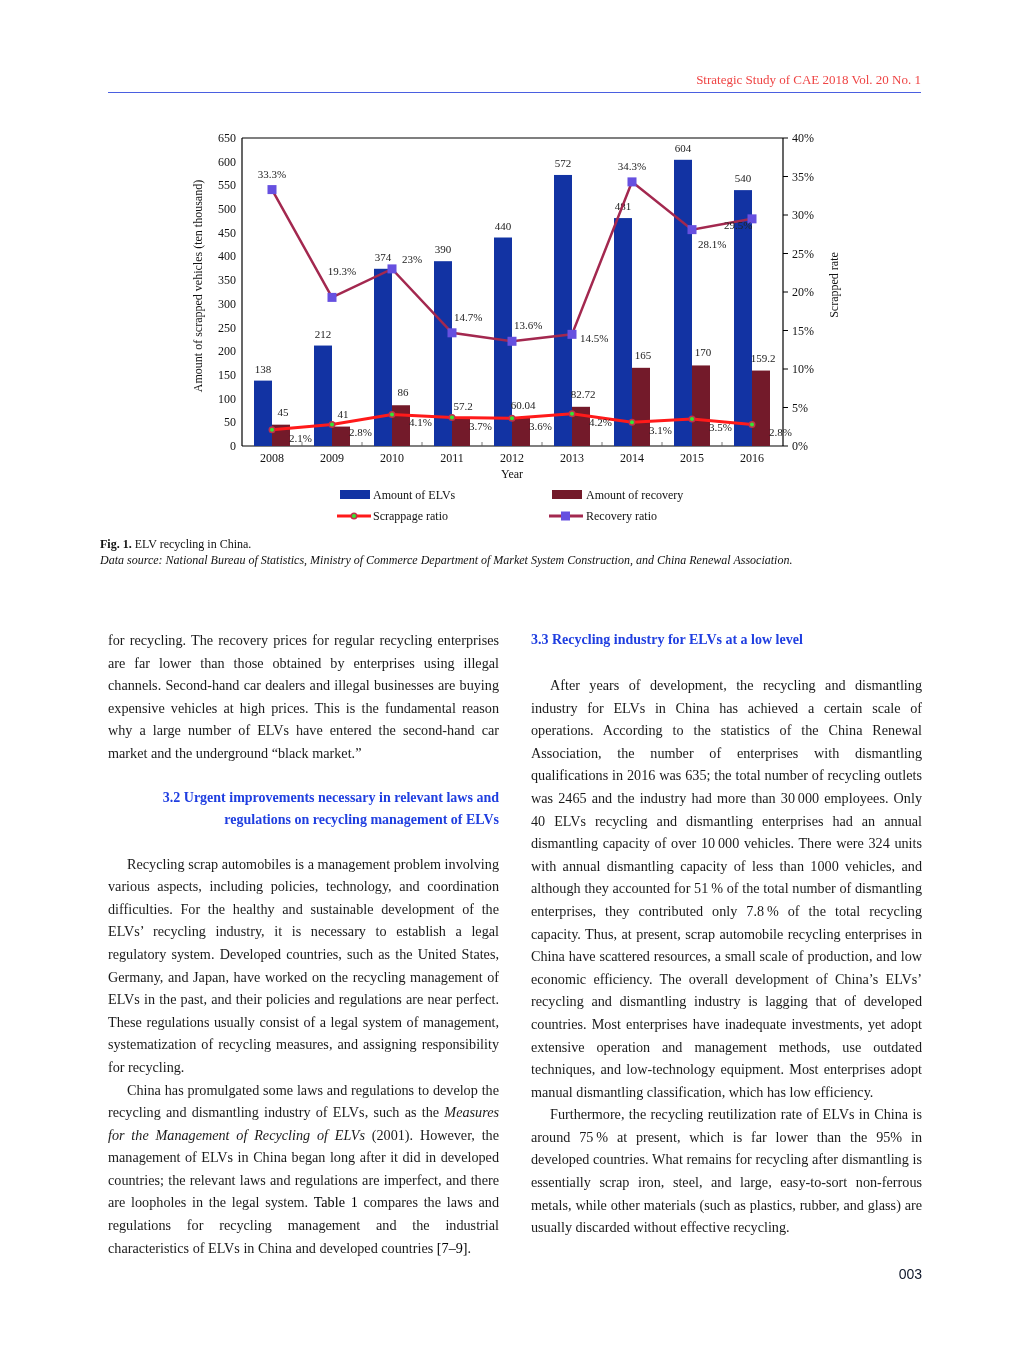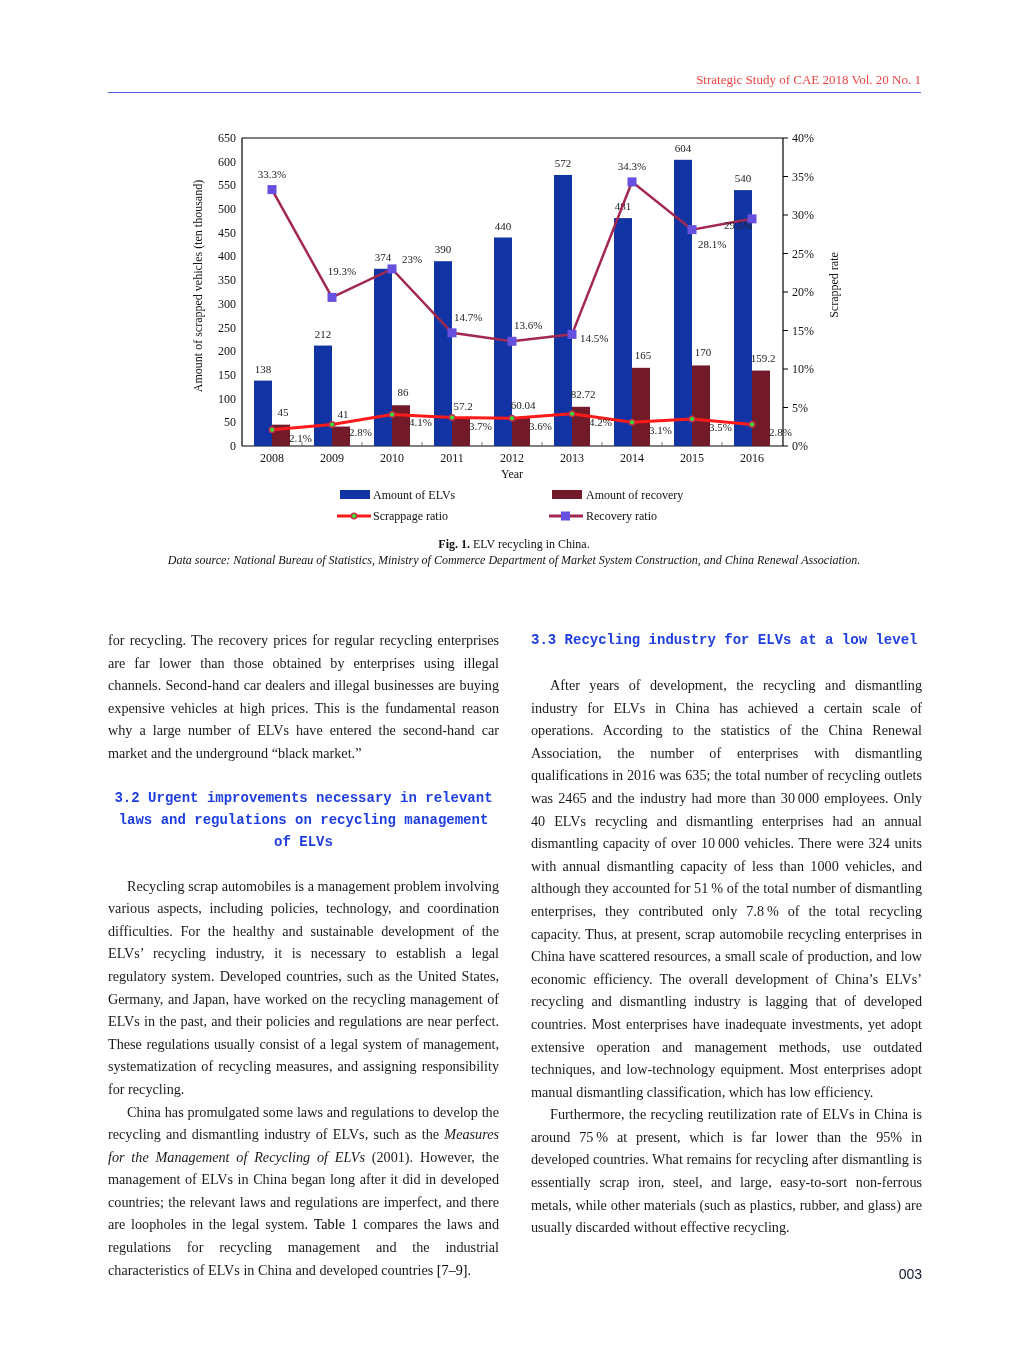--- a/index.html
+++ b/index.html
@@ -2,25 +2,25 @@
 <html><head>
 <meta charset="utf-8">
 <style>
   html, body { margin: 0; padding: 0; background: #ffffff; }
   body { width: 1020px; height: 1351px; position: relative; overflow: hidden;
          font-family: "Liberation Serif", "DejaVu Serif", serif; color: #1a1a1a; }
   .running-head { position: absolute; left: 108px; top: 72px; width: 813px; text-align: right;
                   font-size: 13px; color: #ef4444; }
   .head-rule { position: absolute; left: 108px; top: 92px; width: 813px; height: 1px; background: #4a5fe0; }
   #chart { position: absolute; left: 0; top: 0; }
-  .caption { position: absolute; left: 100px; width: 828px; text-align: center; font-size: 12px; color: #111; }
+  .caption { position: absolute; left: 100px; width: 828px; text-align: left; font-size: 12px; color: #111; }
   .col { position: absolute; width: 391px; font-size: 14.2px; line-height: 22.6px; text-align: justify; color: #1a1a1a; margin-top: 24px; }
   .col p { margin: 0; }
   .col p.indent { text-indent: 19px; }
-  .sec-head { color: #1f3ee0; font-weight: bold; font-size: 14px; line-height: 22px; margin: 0; font-family: Liberation Mono, monospace; }
+  .sec-head { color: #1f3ee0; font-weight: bold; font-size: 14px; line-height: 22px; margin: 0; }
   .link { color: #000000; }
   .page-num { position: absolute; left: 880px; top: 1266px; width: 42px; text-align: right;
               font-family: "Liberation Sans", "DejaVu Sans", sans-serif; font-size: 14px; color: #0f172a; }
   svg text { font-family: "Liberation Serif", "DejaVu Serif", serif; }
 </style>
 </head>
 <body>
 
 <div class="running-head">Strategic Study of CAE  2018 Vol. 20 No. 1</div>
 <div class="head-rule"></div>
@@ -181,21 +181,21 @@
 </svg>
 
 <div class="caption" style="top:537px;">
   <b>Fig. 1.</b><span> ELV recycling in China.</span>
 </div>
 <div class="caption" style="top:553px;font-style:italic;">Data source: National Bureau of Statistics, Ministry of Commerce Department of Market System Construction, and China Renewal Association.</div>
 
 <div class="col" style="left:108px; top:605px;">
   <p>for recycling. The recovery prices for regular recycling enterprises are far lower than those obtained by enterprises using illegal channels. Second-hand car dealers and illegal businesses are buying expensive vehicles at high prices. This is the fundamental reason why a large number of ELVs have entered the second-hand car market and the underground “black market.”</p>
   <div style="height:22px;"></div>
-  <p class="sec-head" style="text-align:center;">3.2  Urgent improvements necessary in relevant laws and regulations on recycling management of ELVs</p>
+  <p class="sec-head" style="text-align:right;">3.2  Urgent improvements necessary in relevant laws and regulations on recycling management of ELVs</p>
   <div style="height:22px;"></div>
   <p class="indent">Recycling scrap automobiles is a management problem involving various aspects, including policies, technology, and coordination difficulties. For the healthy and sustainable development of the ELVs’ recycling industry, it is necessary to establish a legal regulatory system. Developed countries, such as the United States, Germany, and Japan, have worked on the recycling management of ELVs in the past, and their policies and regulations are near perfect. These regulations usually consist of a legal system of management, systematization of recycling measures, and assigning responsibility for recycling.</p>
   <p class="indent"><span>China has promulgated some laws and regulations to develop the recycling and dismantling industry of ELVs, such as the </span><i>Measures for the Management of Recycling of ELVs</i><span> (2001). However, the management of ELVs in China began long after it did in developed countries; the relevant laws and regulations are imperfect, and there are loopholes in the legal system. </span><span class="link">Table 1</span><span> compares the laws and regulations for recycling management and the industrial characteristics of ELVs in China and developed countries </span><span class="link">[7–9]</span><span>.</span></p>
 </div>
 
 <div class="col" style="left:531px; top:605px;">
   <p class="sec-head">3.3  Recycling industry for ELVs at a low level</p>
   <div style="height:23px;"></div>
   <p class="indent">After years of development, the recycling and dismantling industry for ELVs in China has achieved a certain scale of operations. According to the statistics of the China Renewal Association, the number of enterprises with dismantling qualifications in 2016 was 635; the total number of recycling outlets was 2465 and the industry had more than 30 000 employees. Only 40 ELVs recycling and dismantling enterprises had an annual dismantling capacity of over 10 000 vehicles. There were 324 units with annual dismantling capacity of less than 1000 vehicles, and although they accounted for 51 % of the total number of dismantling enterprises, they contributed only 7.8 % of the total recycling capacity. Thus, at present, scrap automobile recycling enterprises in China have scattered resources, a small scale of production, and low economic efficiency. The overall development of China’s ELVs’ recycling and dismantling industry is lagging that of developed countries. Most enterprises have inadequate investments, yet adopt extensive operation and management methods, use outdated techniques, and low-technology equipment. Most enterprises adopt manual dismantling classification, which has low efficiency.</p>
   <p class="indent">Furthermore, the recycling reutilization rate of ELVs in China is around 75 % at present, which is far lower than the 95% in developed countries. What remains for recycling after dismantling is essentially scrap iron, steel, and large, easy-to-sort non-ferrous metals, while other materials (such as plastics, rubber, and glass) are usually discarded without effective recycling.</p>

